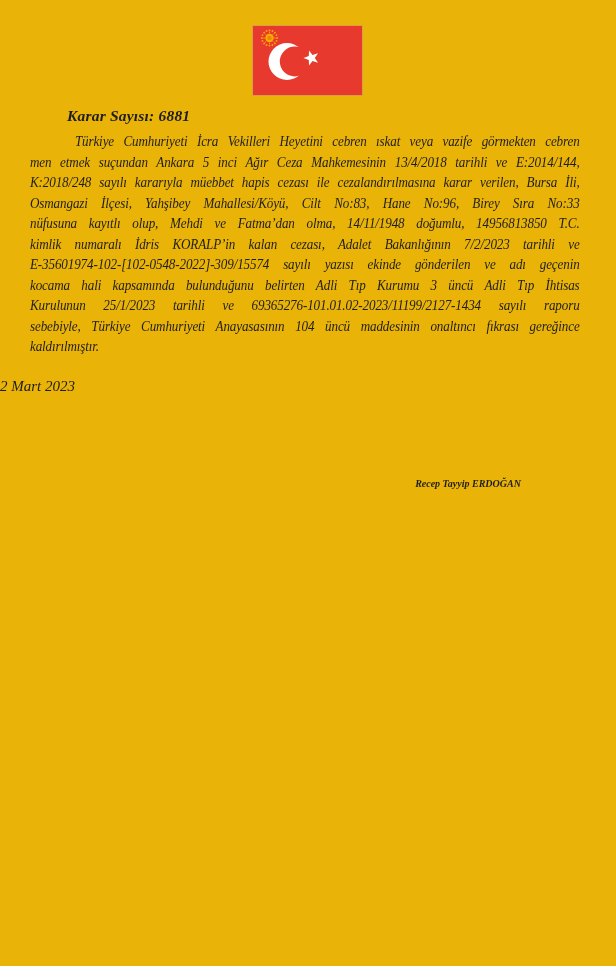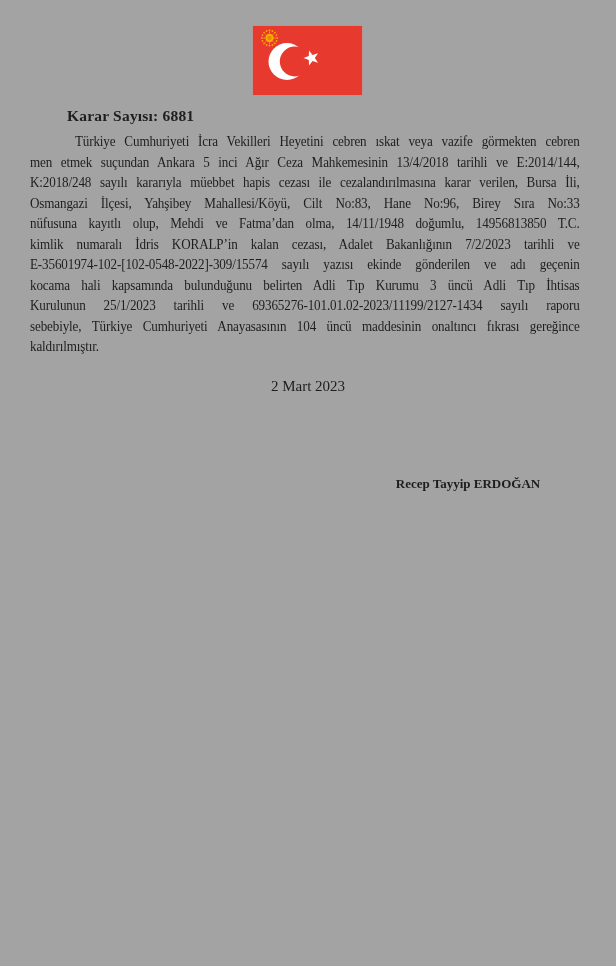--- a/index.html
+++ b/index.html
@@ -1,23 +1,24 @@
 <!DOCTYPE html>
 <html><head>
 <meta charset="utf-8">
 <style>
   html, body { margin: 0; padding: 0; background: #ffffff; }
   .page {
     position: relative;
     width: 616px;
     height: 966px;
-    background: #a3a3a3;
+    background: #eab308;
     overflow: hidden;
     font-family: "Liberation Serif", serif;
     color: #1e1e1e;
+    font-style: italic;
   }
   .flag {
     position: absolute;
     left: 253px;
     top: 26px;
     width: 109px;
     height: 69px;
     box-shadow: 0 0 0 1px rgba(201,136,128,0.45);
   }
   .decision-no {
@@ -46,33 +47,32 @@
     height: 20.5px;
     white-space: nowrap;
   }
   .body-line.first { padding-left: 50px; }
   .body-line.last { text-align-last: left; }
   .date-line {
     position: absolute;
     left: 0;
     top: 378px;
     width: 616px;
-    text-align: center;
     font-size: 15px;
   }
   .signature {
     position: absolute;
     left: 356px;
     top: 473px;
     width: 224px;
     text-align: center;
     line-height: 22.5px;
   }
   .signature .sig-name {
-    font-size: 13px;
+    font-size: 10px;
     font-weight: bold;
     white-space: nowrap;
   }
   .signature .sig-title {
     font-size: 15px;
     letter-spacing: 0.9px;
     white-space: nowrap;
   }
 </style>
 </head>

